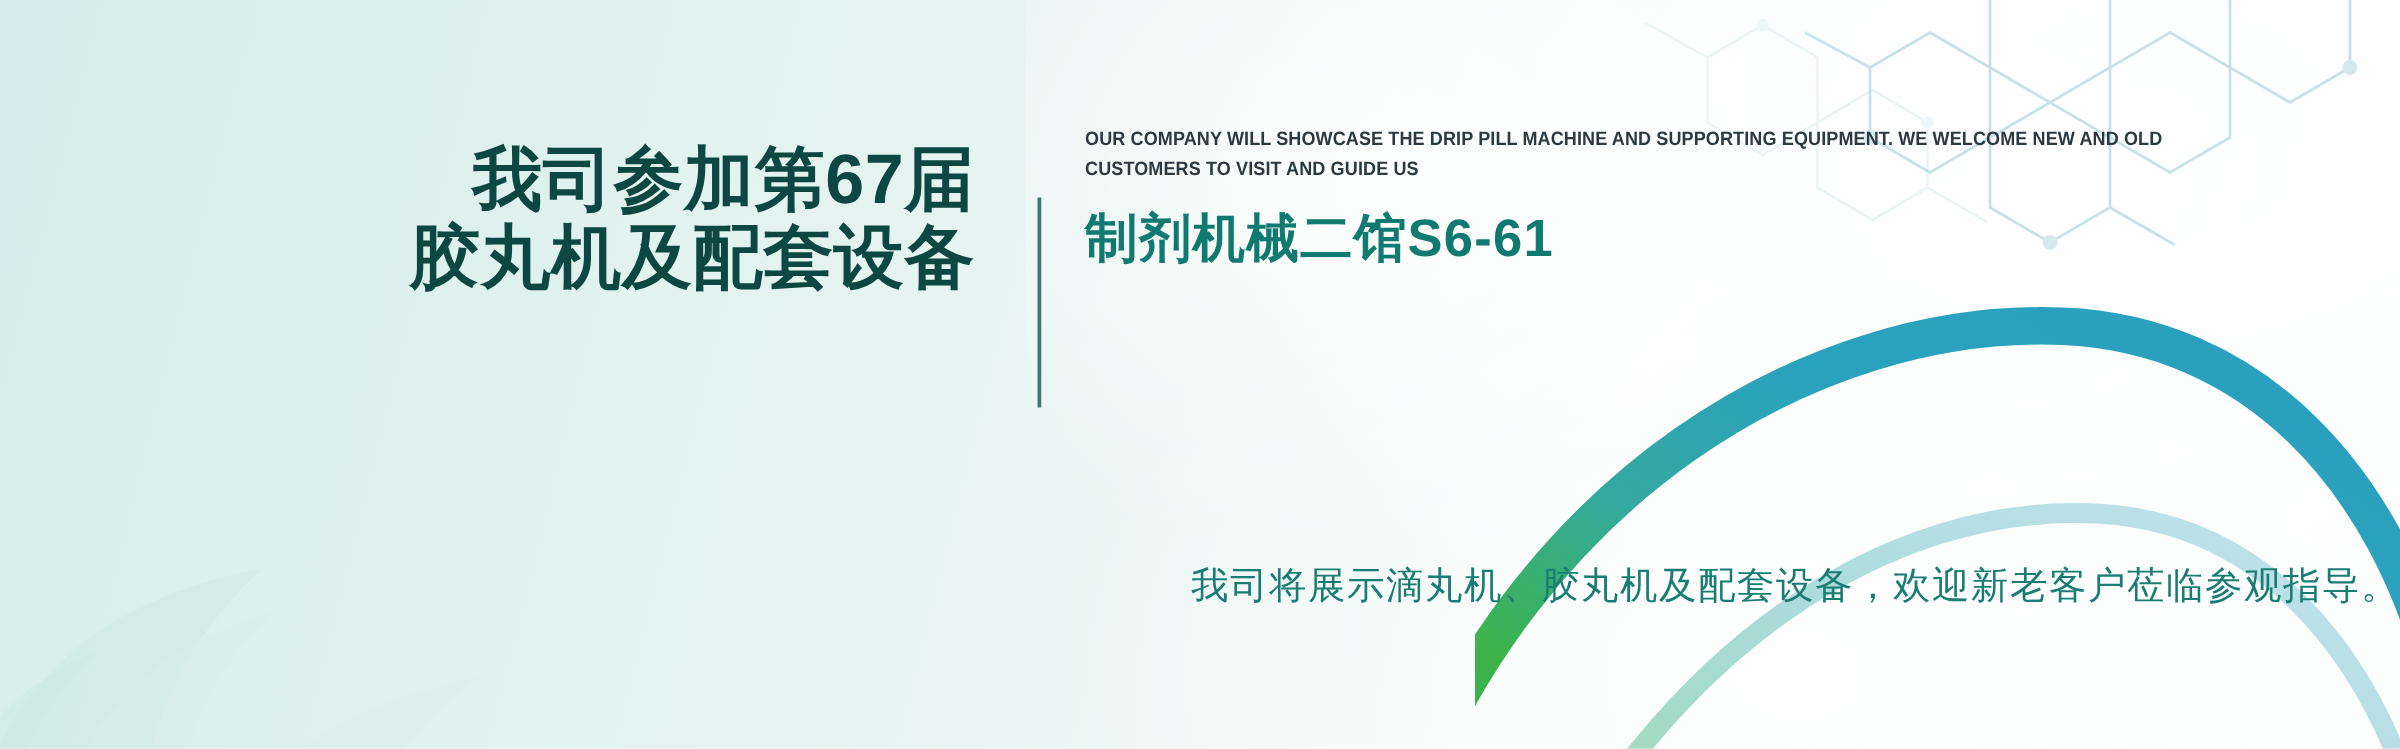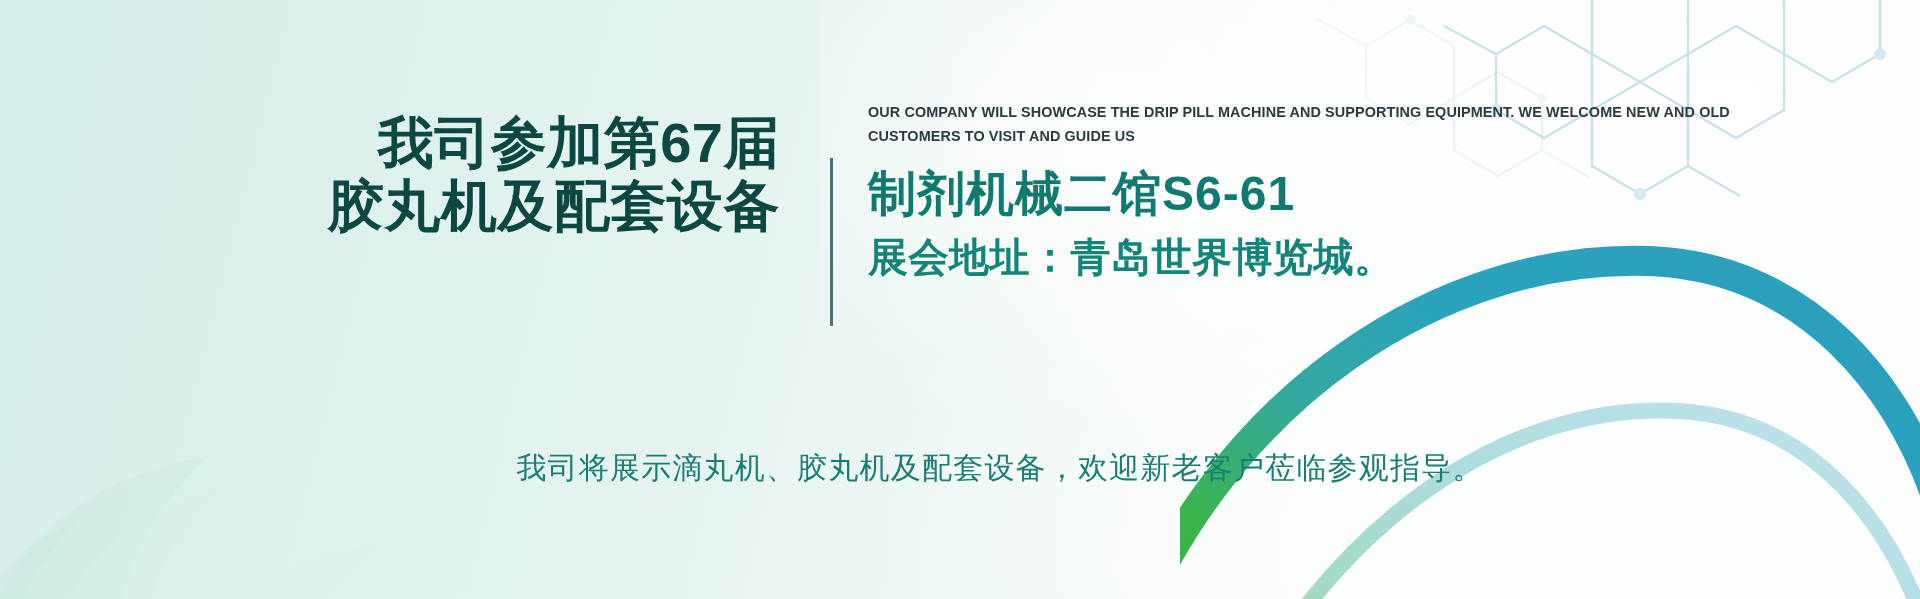--- a/index.html
+++ b/index.html
@@ -82,21 +82,21 @@
     font-weight: 600;
     color: #2b3a40;
     letter-spacing: 0.1px;
     transform: scaleX(0.93);
     transform-origin: left center;
     max-width: 960px;
   }
 
   .hall {
     margin-top: 20px;
-    font-size: 48px;
+    font-size: 42px;
     font-weight: 700;
     color: #107a71;
     letter-spacing: 1px;
     line-height: 1.1;
     white-space: nowrap;
   }
 
   .info-line {
     margin-top: 13px;
     font-size: 40px;
@@ -106,21 +106,21 @@
     line-height: 1.15;
     white-space: nowrap;
   }
 
   
   .subtitle {
     position: absolute;
     left: 0;
     right: 0;
     top: 448px;
-    text-align: center;
+    text-align: right;
     padding-left: 80px;
     font-size: 30px;
     font-weight: 500;
     color: #1a7d74;
     letter-spacing: 1.2px;
     white-space: nowrap;
   }
 </style>
 </head>
 <body>
@@ -204,19 +204,18 @@
     <div class="title-block">
       <span class="title-line">我司参加第67届</span>
       <span class="title-line">胶丸机及配套设备</span>
     </div>
 
     <div class="divider"></div>
 
     <div class="right-col">
       <div class="eng-caption">OUR COMPANY WILL SHOWCASE THE DRIP PILL MACHINE AND SUPPORTING EQUIPMENT. WE WELCOME NEW AND OLD CUSTOMERS TO VISIT AND GUIDE US</div>
       <div class="hall">制剂机械二馆S6-61</div>
-      <div class="info-line">展会地址：青岛世界博览城。</div>
     </div>
 
     <div class="subtitle">我司将展示滴丸机、胶丸机及配套设备，欢迎新老客户莅临参观指导。</div>
 
   </div>
 </div>
 
 </body></html>

